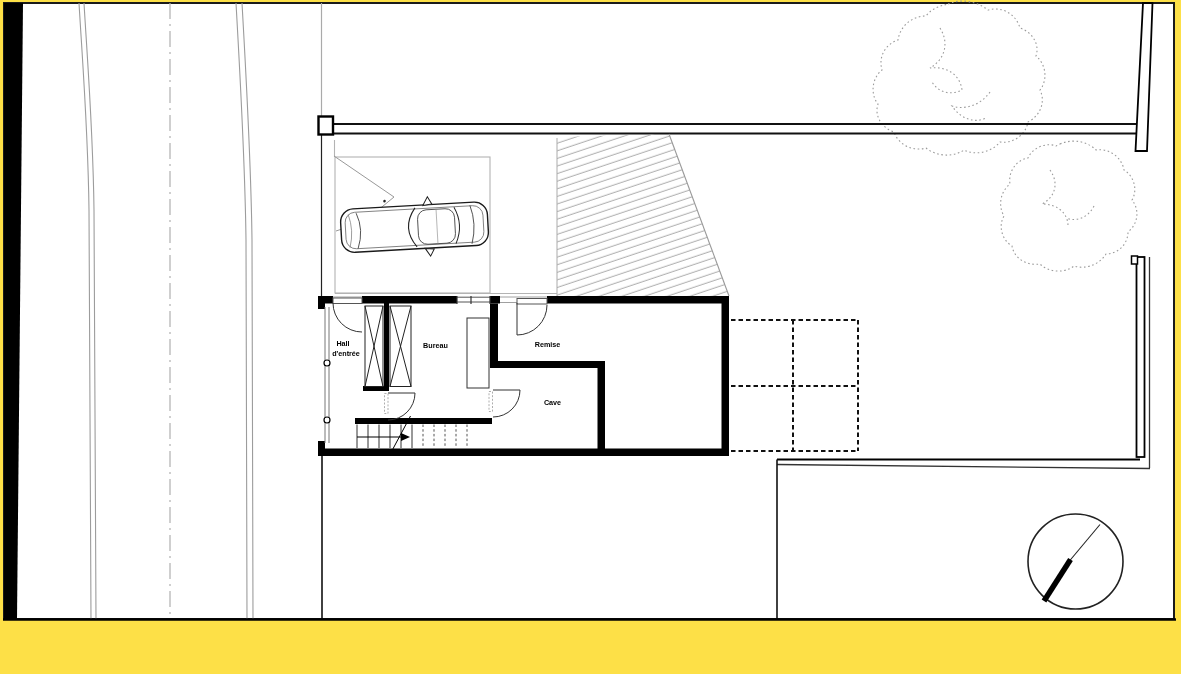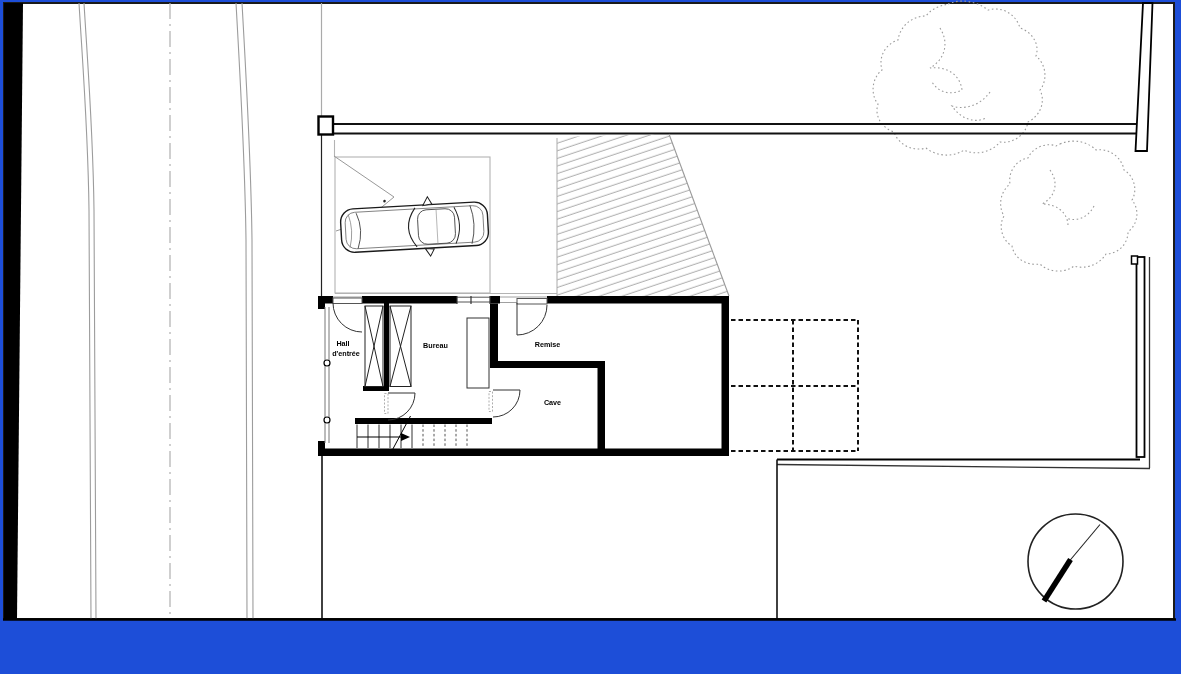--- a/index.html
+++ b/index.html
@@ -1,19 +1,19 @@
 <!DOCTYPE html>
 <html><head>
 <meta charset="utf-8">
 <style>
   html,body{margin:0;padding:0;background:#fff;}
   .stage{
     position:relative;
     width:1181px;height:674px;
-    background:#1d4ed8;
+    background:#fde047;
     overflow:hidden;
     font-family:"Liberation Sans", sans-serif;
   }
   svg{display:block;}
   text.room-label{
     font-family:"Liberation Sans", sans-serif;
     font-size:7.2px;
     font-weight:bold;
     fill:#000;
   }

